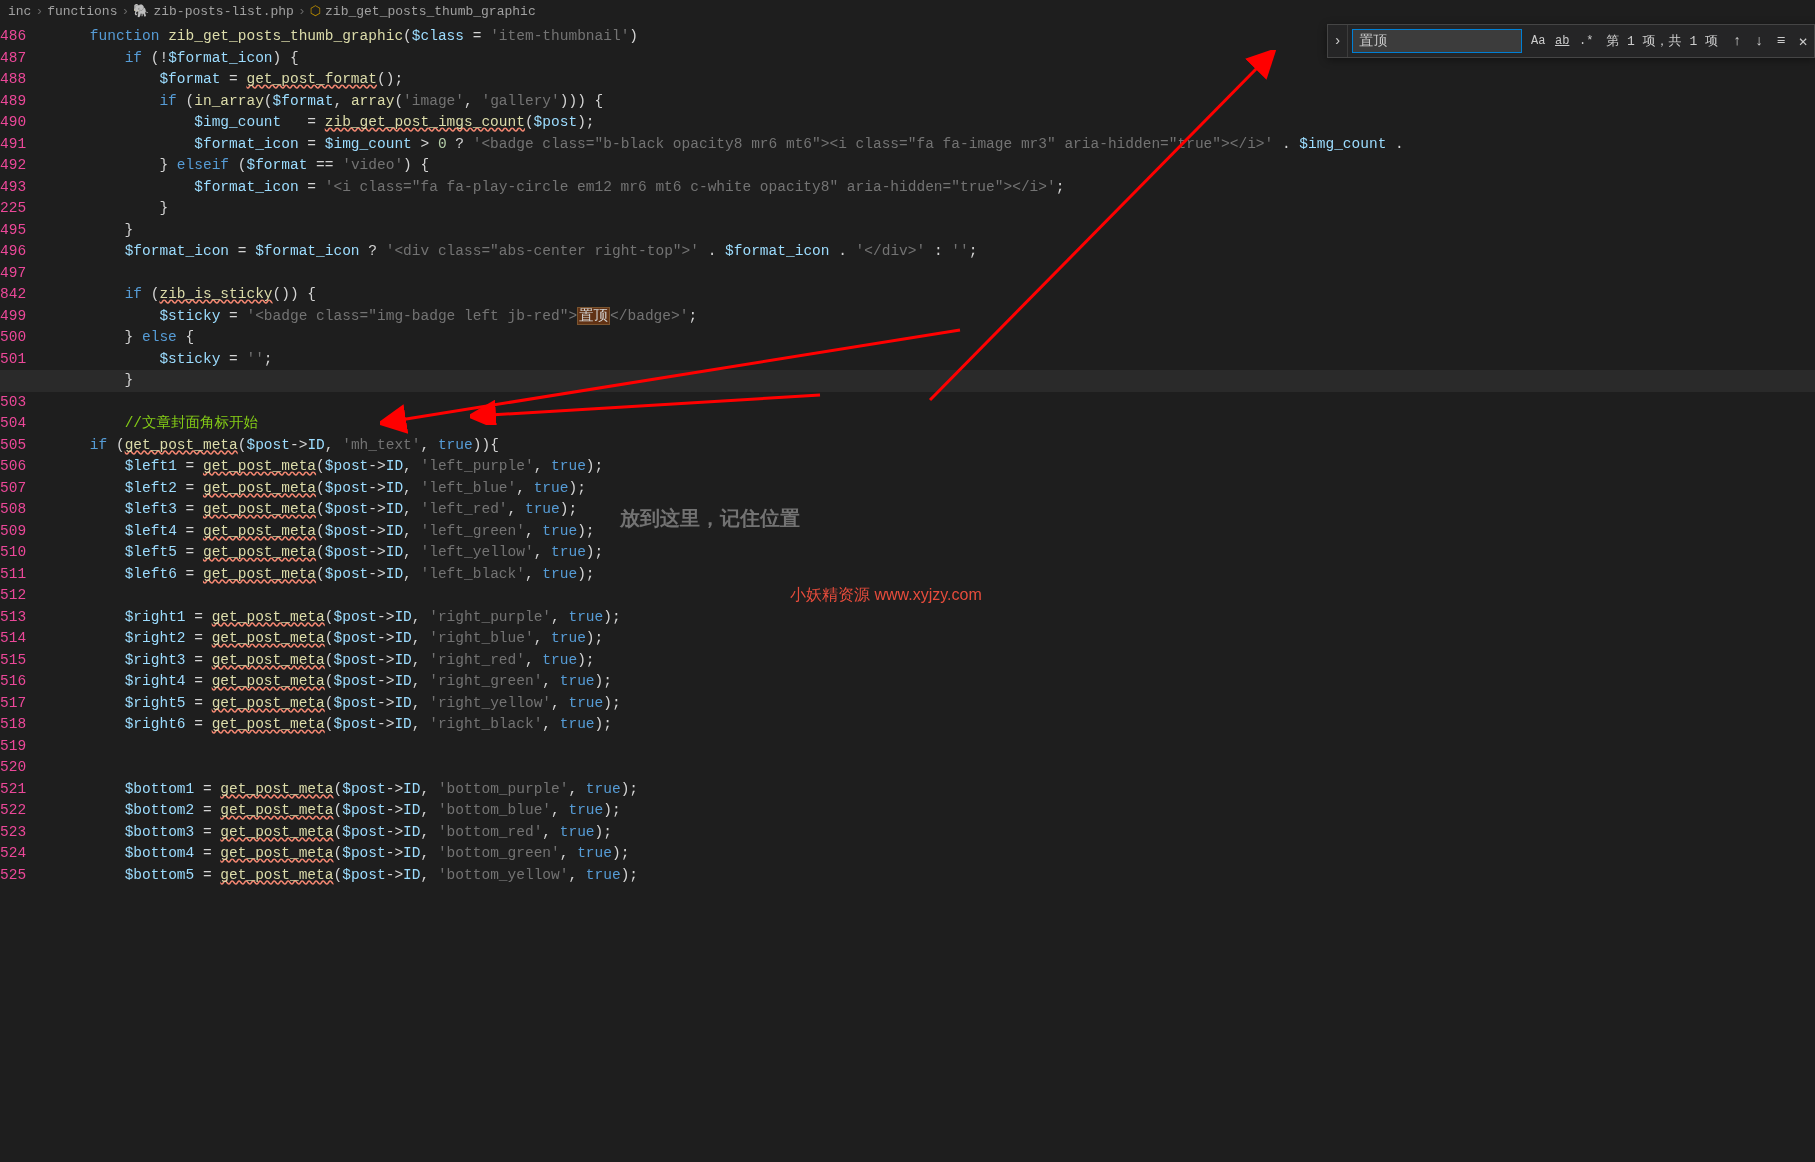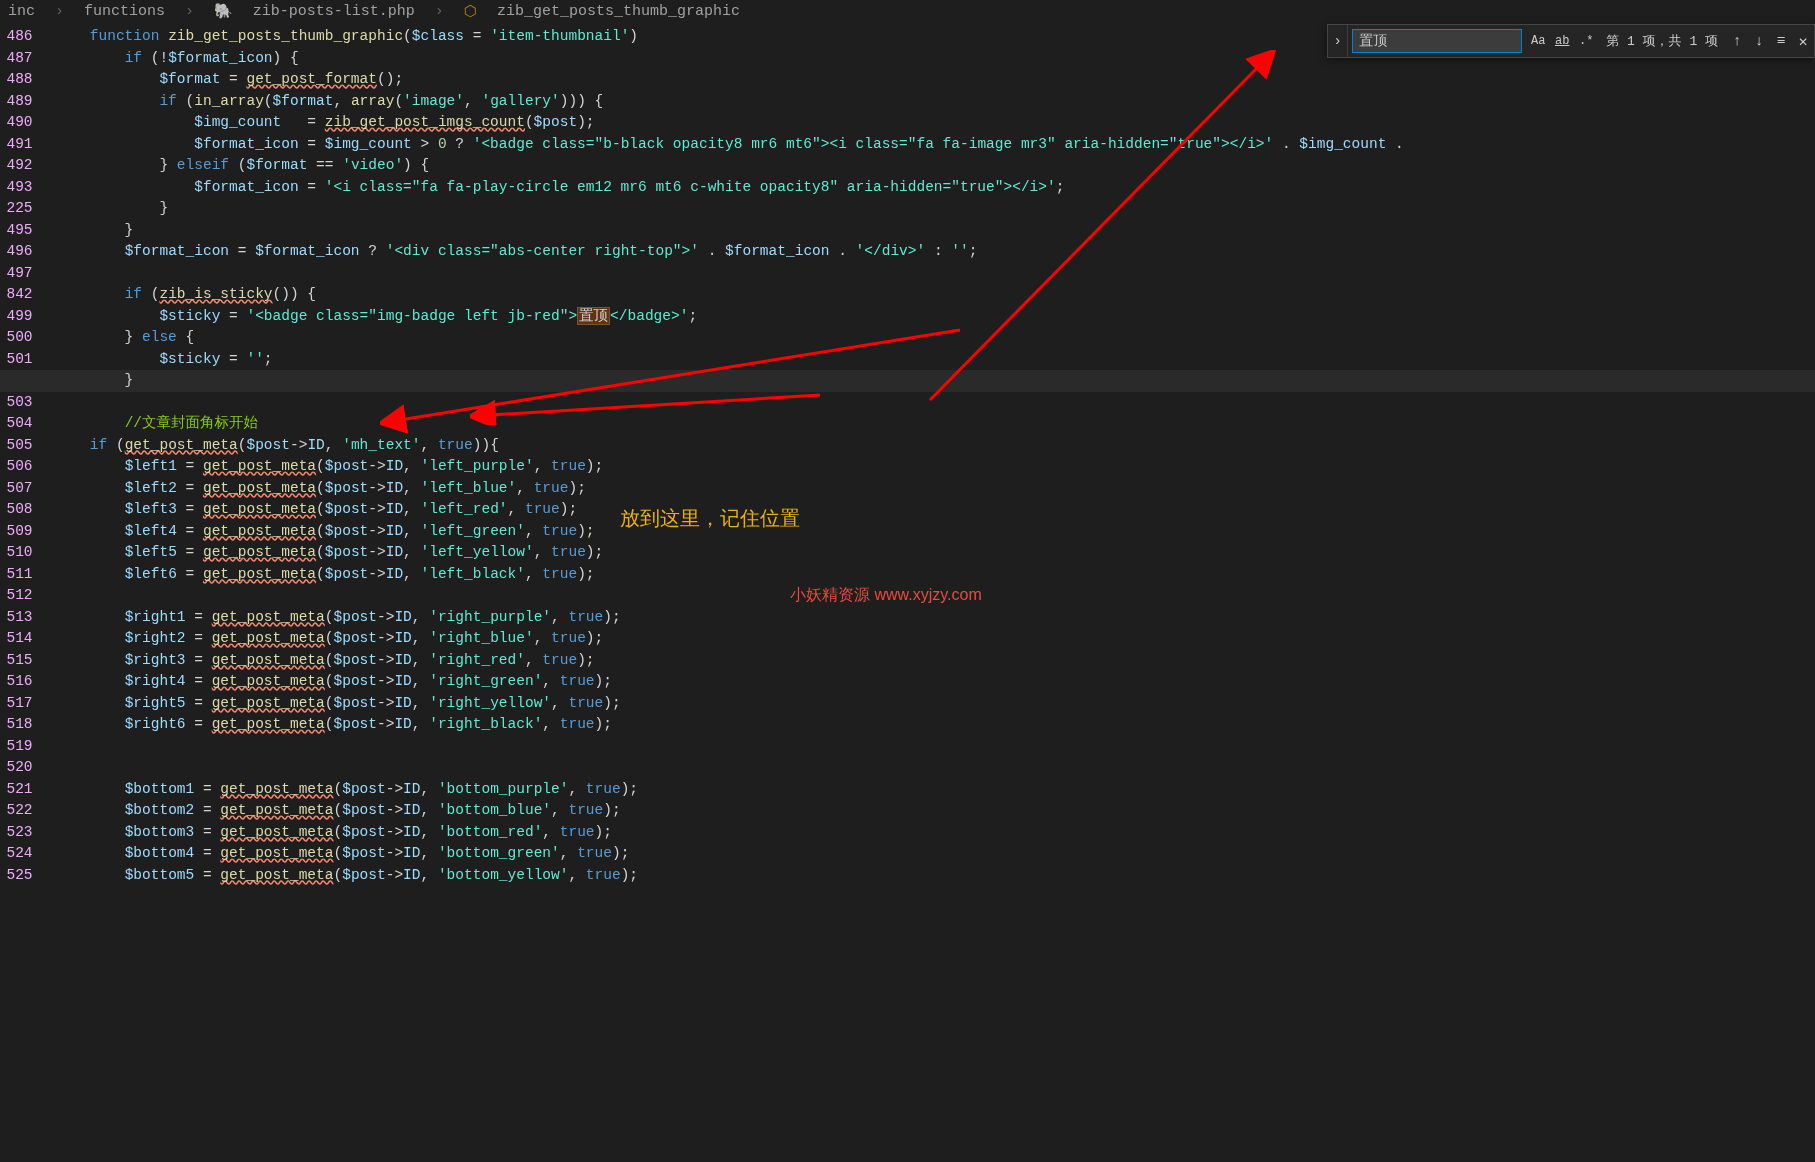--- a/index.html
+++ b/index.html
@@ -1,40 +1,40 @@
 <!DOCTYPE html>
 <html><head>
 <meta charset="utf-8">
 <style>
 *{margin:0;padding:0;box-sizing:border-box}
 body{background:#1e1e1e;font-family:Consolas,'Courier New',monospace;font-size:14.5px;color:#d4d4d4;overflow:hidden;width:1815px;height:1162px;position:relative}
-.breadcrumb{height:22px;display:flex;align-items:center;padding:0 8px;gap:20px;font-size:15px;color:#a0a0a0}
+.breadcrumb{height:22px;display:flex;align-items:center;padding:0 8px;gap:4px;font-size:13px;color:#a0a0a0}
 .breadcrumb .sep{color:#666}
 .breadcrumb .icon-php{color:#c586c0}
 .breadcrumb .icon-fn{color:#b58900}
 .editor{position:relative;display:flex;height:calc(100% - 22px)}
-.gutter{width:55px;text-align:center;padding-right:16px;color:#f0abfc;user-select:none;line-height:21.5px;padding-top:4px}
+.gutter{width:55px;text-align:left;padding-right:16px;color:#ec4899;user-select:none;line-height:21.5px;padding-top:4px}
 .code{flex:1;line-height:21.5px;padding-top:4px;white-space:pre;position:relative}
 .line{height:21.5px}
 .kw{color:#569cd6}
 .fn{color:#dcdcaa}
 .var{color:#9cdcfe}
-.str{color:#5eead4}
+.str{color:#737373}
 .num{color:#b5cea8}
 .cmt{color:#84cc16}
 .hl{background:#613214;border:1px solid #7a542f;padding:0 1px}
 .linehl{background:#2a2a2a;position:absolute;left:0;right:0;height:21.5px;top:calc(4px + 16*21.5px)}
 .sq{text-decoration:underline wavy #f48771;text-decoration-skip-ink:none}
 .find{position:absolute;top:2px;right:0;background:#252526;border:1px solid #454545;display:flex;align-items:center;height:34px;box-shadow:0 2px 8px rgba(0,0,0,.4);z-index:10}
 .find .toggle{width:20px;height:100%;display:flex;align-items:center;justify-content:center;color:#ccc;cursor:pointer;border-right:1px solid #3c3c3c}
 .find input{background:#3c3c3c;border:1px solid #007fd4;color:#ccc;padding:3px 6px;width:170px;font-size:14px;outline:none;margin:0 4px}
 .find .opt{width:22px;height:22px;display:flex;align-items:center;justify-content:center;color:#ccc;cursor:pointer;font-size:12px;border-radius:3px;margin:16px 1px}
 .find .status{color:#ccc;font-size:13px;margin:0 8px}
 .find .nav{width:22px;height:22px;display:flex;align-items:center;justify-content:center;color:#ccc;cursor:pointer}
-.annot{position:absolute;color:#eab308;font-size:20px;font-weight:normal;z-index:5;font-family:"Microsoft YaHei",sans-serif}
+.annot{position:absolute;color:#737373;font-size:20px;font-weight:bold;z-index:5;font-family:"Microsoft YaHei",sans-serif}
 .watermark{position:absolute;color:#e74c3c;font-size:16px;z-index:4;font-family:"Microsoft YaHei",sans-serif}
 svg.arrow{position:absolute;z-index:5;pointer-events:none}
 </style>
 </head>
 <body>
 
 <div class="breadcrumb">
   <span>inc</span>
   <span class="sep">›</span>
   <span>functions</span>

